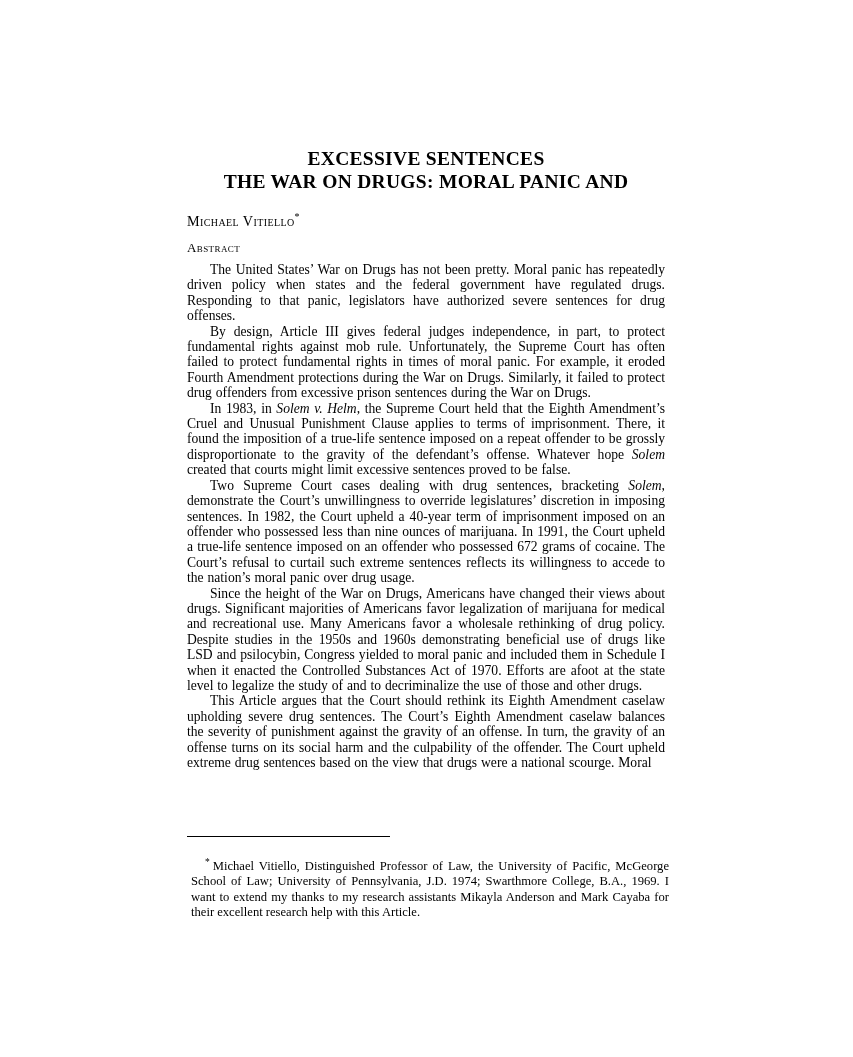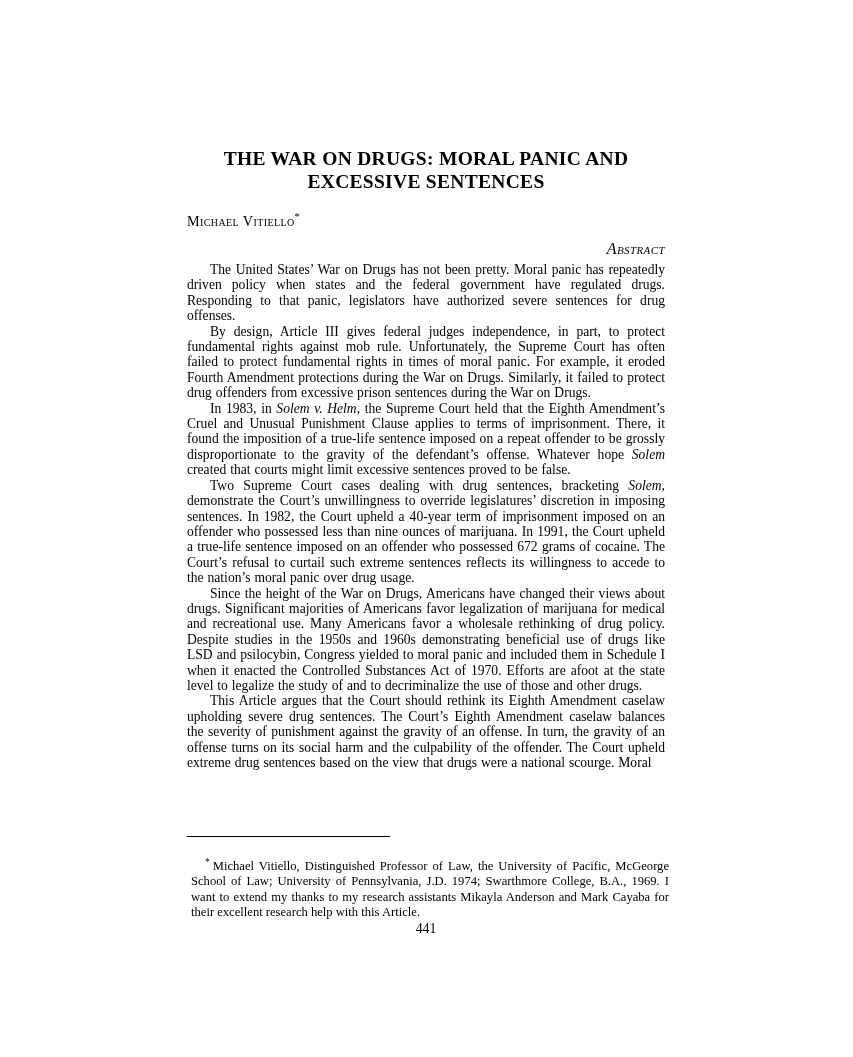--- a/index.html
+++ b/index.html
@@ -45,25 +45,24 @@
     font-variant: normal;
     font-size: 10px;
     vertical-align: super;
     line-height: 0;
   }
   .abstract-label {
     position: absolute;
     top: 240px;
     left: 187px;
     width: 478px;
-    text-align: right;
+    text-align: left;
     font-variant: small-caps;
-    font-size: 16px;
+    font-size: 13px;
     letter-spacing: 0.4px;
-    font-style: italic;
   }
   .abstract-body {
     position: absolute;
     top: 262px;
     left: 187px;
     width: 478px;
   }
   .abstract-body p.para {
     margin: 0;
     font-size: 13.6px;
@@ -104,36 +103,35 @@
     text-align: center;
     font-size: 13.8px;
   }
 </style>
 </head>
 <body>
 
 <div class="page">
 
   <div class="title-block">
+    <div>EXCESSIVE SENTENCES</div>
     <div>THE WAR ON DRUGS: MORAL PANIC AND</div>
-    <div>EXCESSIVE SENTENCES</div>
   </div>
 
   <div class="author-line"><span>Michael Vitiello</span><sup>*</sup></div>
 
   <div class="abstract-label">Abstract</div>
 
   <div class="abstract-body" id="abstract-body">
       <p class="para"><span>The United States’ War on Drugs has not been pretty. Moral panic has repeatedly driven policy when states and the federal government have regulated drugs. Responding to that panic, legislators have authorized severe sentences for drug offenses.</span></p>
       <p class="para"><span>By design, Article III gives federal judges independence, in part, to protect fundamental rights against mob rule. Unfortunately, the Supreme Court has often failed to protect fundamental rights in times of moral panic. For example, it eroded Fourth Amendment protections during the War on Drugs. Similarly, it failed to protect drug offenders from excessive prison sentences during the War on Drugs.</span></p>
       <p class="para"><span>In 1983, in </span><i>Solem v. Helm</i><span>, the Supreme Court held that the Eighth Amendment’s Cruel and Unusual Punishment Clause applies to terms of imprisonment. There, it found the imposition of a true-life sentence imposed on a repeat offender to be grossly disproportionate to the gravity of the defendant’s offense. Whatever hope </span><i>Solem</i><span> created that courts might limit excessive sentences proved to be false.</span></p>
       <p class="para"><span>Two Supreme Court cases dealing with drug sentences, bracketing </span><i>Solem</i><span>, demonstrate the Court’s unwillingness to override legislatures’ discretion in imposing sentences. In 1982, the Court upheld a 40-year term of imprisonment imposed on an offender who possessed less than nine ounces of marijuana. In 1991, the Court upheld a true-life sentence imposed on an offender who possessed 672 grams of cocaine. The Court’s refusal to curtail such extreme sentences reflects its willingness to accede to the nation’s moral panic over drug usage.</span></p>
       <p class="para"><span>Since the height of the War on Drugs, Americans have changed their views about drugs. Significant majorities of Americans favor legalization of marijuana for medical and recreational use. Many Americans favor a wholesale rethinking of drug policy. Despite studies in the 1950s and 1960s demonstrating beneficial use of drugs like LSD and psilocybin, Congress yielded to moral panic and included them in Schedule I when it enacted the Controlled Substances Act of 1970. Efforts are afoot at the state level to legalize the study of and to decriminalize the use of those and other drugs.</span></p>
       <p class="para"><span>This Article argues that the Court should rethink its Eighth Amendment caselaw upholding severe drug sentences. The Court’s Eighth Amendment caselaw balances the severity of punishment against the gravity of an offense. In turn, the gravity of an offense turns on its social harm and the culpability of the offender. The Court upheld extreme drug sentences based on the view that drugs were a national scourge. Moral</span></p>
     </div>
 
   <div class="footnote-rule"></div>
 
   <p class="footnote"><sup>*</sup><span>Michael Vitiello, Distinguished Professor of Law, the University of Pacific, McGeorge School of Law; University of Pennsylvania, J.D. 1974; Swarthmore College, B.A., 1969. I want to extend my thanks to my research assistants Mikayla Anderson and Mark Cayaba for their excellent research help with this Article.</span></p>
 
-  <div class="page-number">441</div>
 
 </div>
 
 </body></html>

